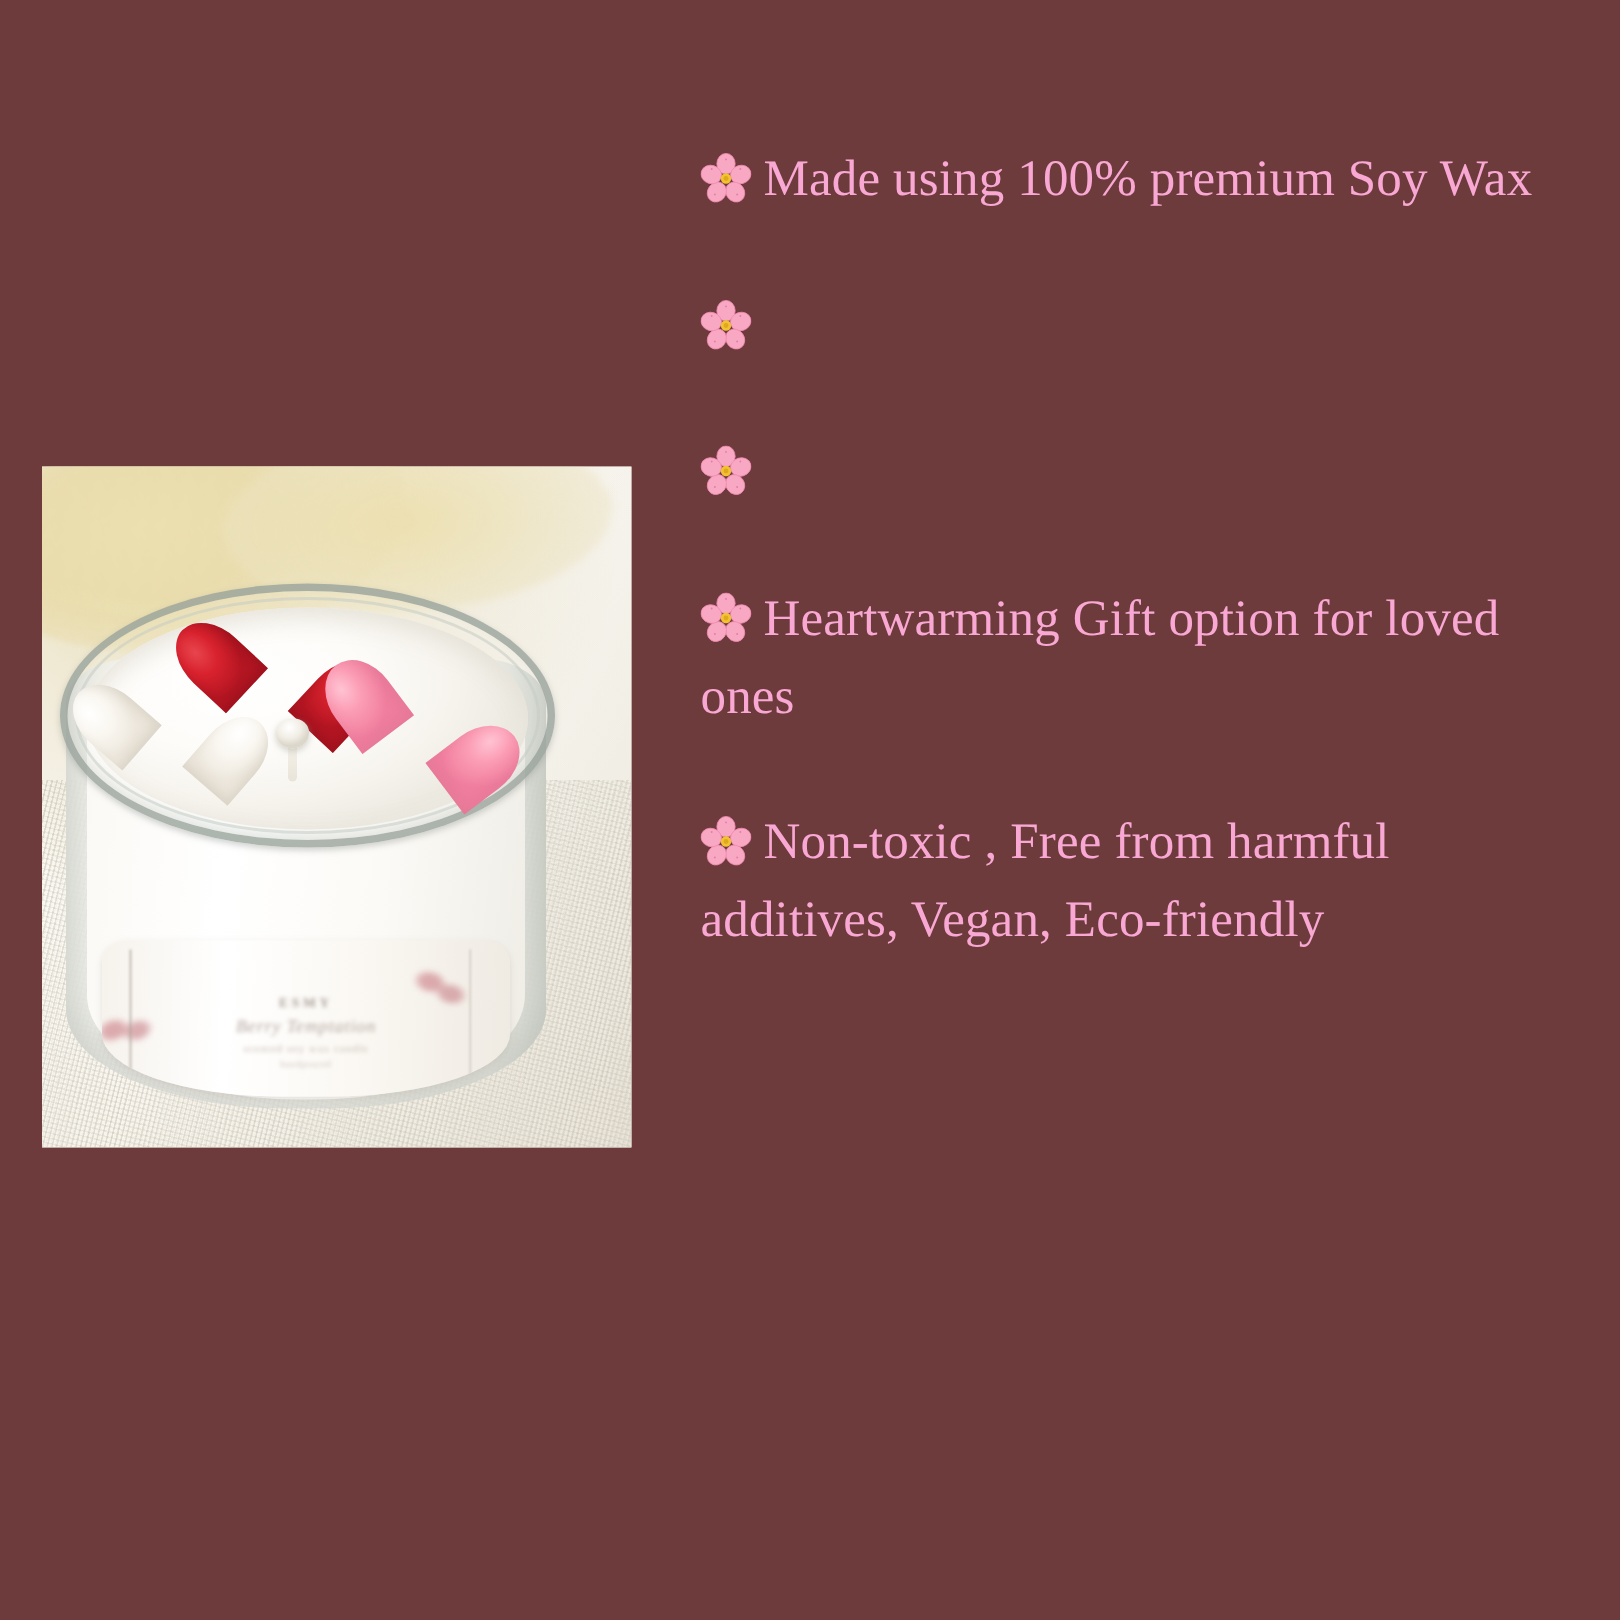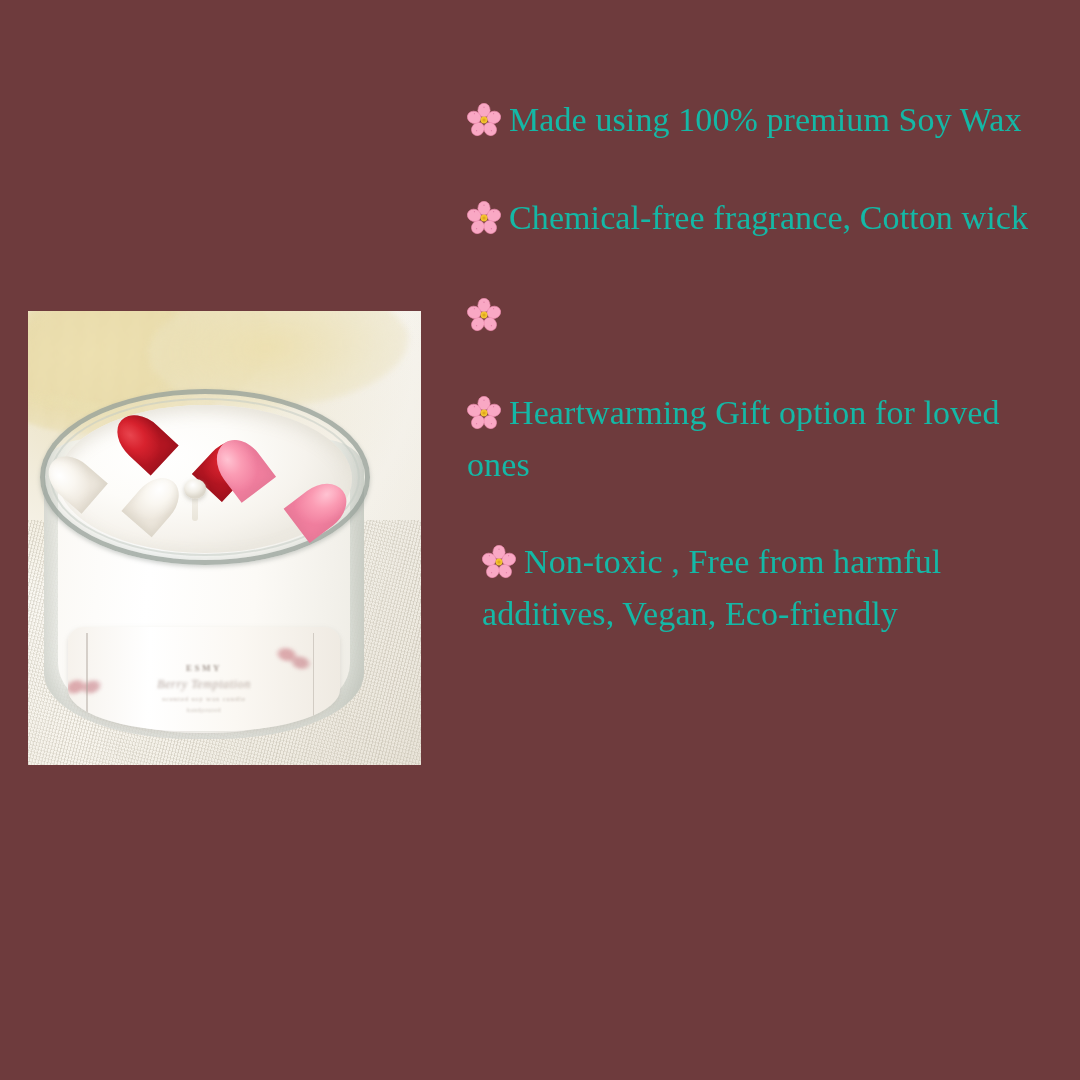--- a/index.html
+++ b/index.html
@@ -316,27 +316,27 @@
   .features {
     position:absolute;
     left:467px;
     top:94px;
     width:576px;
   }
 
   .feature {
     position:relative;
     margin-bottom:46px;
-    color:#14b8a6;
+    color:#f9a8d4;
     font-size:34px;
     line-height:1.52;
     letter-spacing:.1px;
     font-weight:400;
   }
-  .feature:last-child { margin-bottom:0;margin-left:15px; }
+  .feature:last-child { margin-bottom:0; }
 
   .blossom-icon {
     display:inline-block;
     position:relative;
     width:34px;
     height:34px;
     vertical-align:-6px;
     margin-right:8px;
   }
   .blossom-icon svg { display:block; width:34px; height:34px; }
@@ -437,21 +437,21 @@
             <ellipse cx="13.5" cy="27" rx="11.5" ry="13" fill="none" stroke="#F08BB0" stroke-width="1" transform="rotate(288 13.5 27)"></ellipse>
             <circle cx="32" cy="32" r="6.5" fill="#F2C230"></circle>
             <circle cx="32" cy="32" r="3" fill="#E0A81C"></circle>
             <circle cx="32" cy="8" r="1.2" fill="#E07FA6"></circle>
             <circle cx="50" cy="20" r="1.2" fill="#E07FA6"></circle>
             <circle cx="46" cy="52" r="1.2" fill="#E07FA6"></circle>
             <circle cx="18" cy="52" r="1.2" fill="#E07FA6"></circle>
             <circle cx="14" cy="20" r="1.2" fill="#E07FA6"></circle>
           </g>
         </svg>
-      </span><span class="feature-text">Chemical-free fragrance, Cotton wick</span>
+      </span>
     </div>
 
     <div class="feature">
       <span class="blossom-icon">
         <svg viewBox="0 0 64 64" xmlns="http://www.w3.org/2000/svg">
           <g>
             <ellipse cx="32" cy="13.5" rx="11.5" ry="13" fill="#F9A8C4"></ellipse>
             <ellipse cx="32" cy="13.5" rx="11.5" ry="13" fill="none" stroke="#F08BB0" stroke-width="1"></ellipse>
             <ellipse cx="50.5" cy="27" rx="11.5" ry="13" fill="#F9A8C4" transform="rotate(72 50.5 27)"></ellipse>
             <ellipse cx="50.5" cy="27" rx="11.5" ry="13" fill="none" stroke="#F08BB0" stroke-width="1" transform="rotate(72 50.5 27)"></ellipse>

